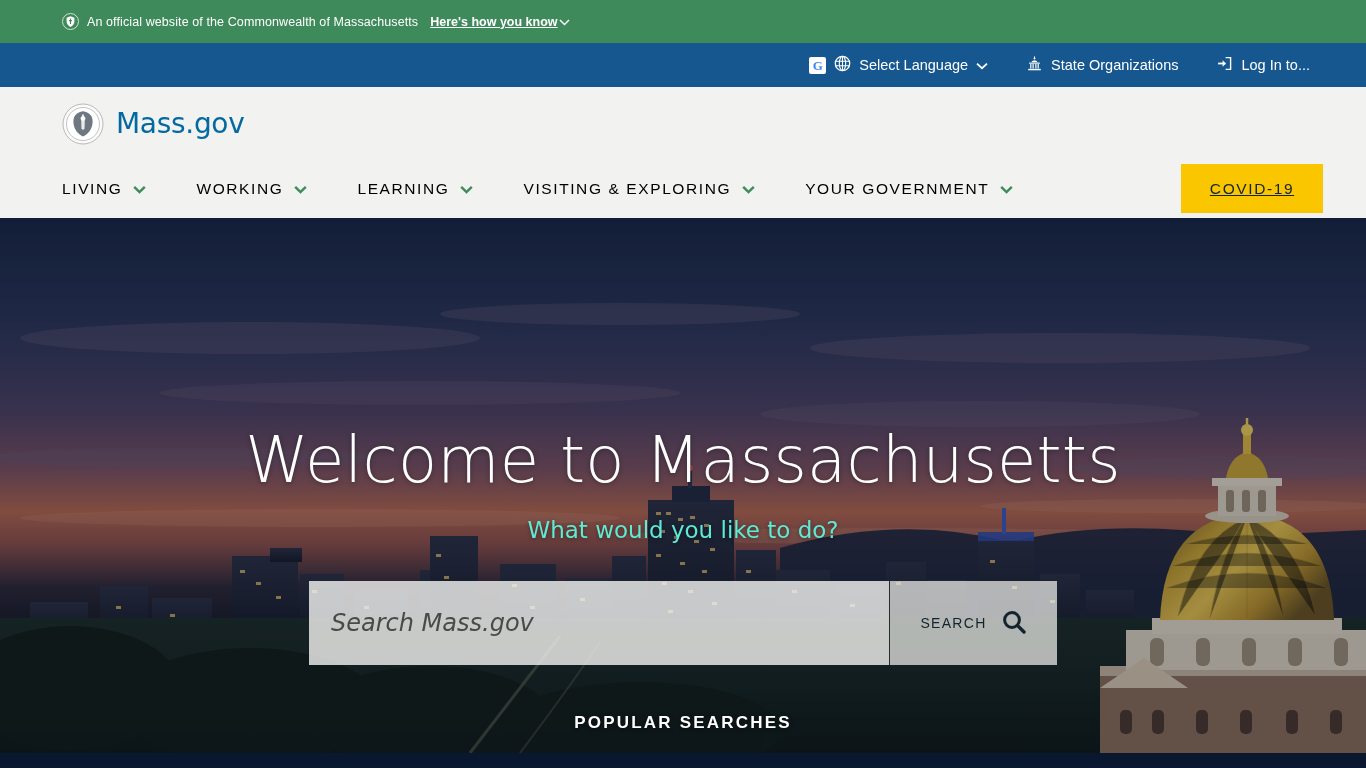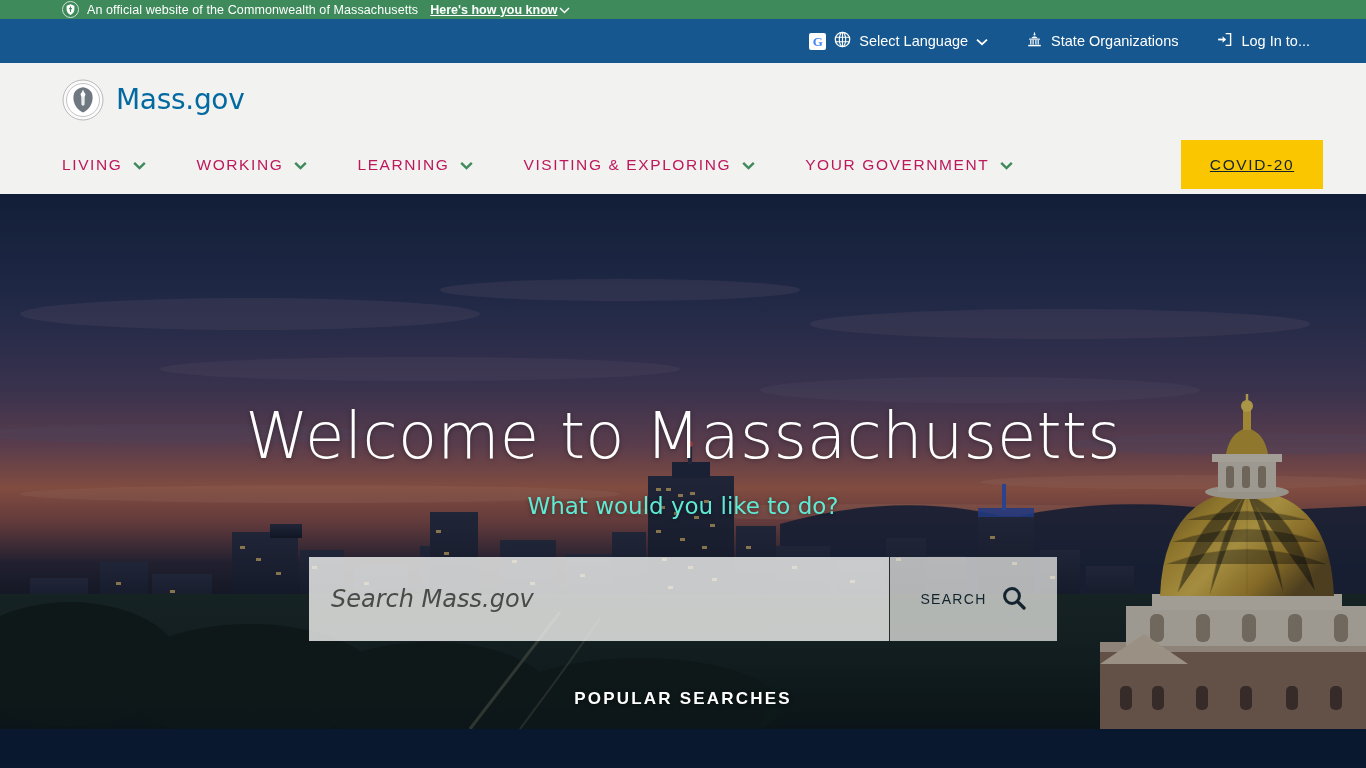--- a/index.html
+++ b/index.html
@@ -7,21 +7,21 @@
   html, body {
     width: 1366px;
     height: 768px;
     overflow: hidden;
     font-family: "Liberation Sans", sans-serif;
     background: #ffffff;
   }
 
   
   .gov-banner {
-    height: 19px;
+    height: 43px;
     background: #3e8a5b;
     display: flex;
     align-items: center;
     padding-left: 62px;
     color: #ffffff;
     font-size: 12.5px;
   }
   .gov-banner .shield-wrap {
     width: 17px; height: 17px;
     flex: 0 0 17px;
@@ -104,21 +104,21 @@
     position: relative;
   }
   .nav-items { display: flex; align-items: center; flex: 1 1 auto; }
   .nav-item {
     display: flex;
     align-items: center;
     gap: 11px;
     margin-right: 50px;
     font-size: 15.5px;
     letter-spacing: 1.6px;
-    color: #be185d;
+    color: #000000;
     font-weight: 500;
     white-space: nowrap;
     cursor: pointer;
     height: 100%;
   }
   .chev-green { display: inline-block; }
   .covid-btn {
     background: #f9c600;
     width: 142px;
     display: flex;
@@ -344,21 +344,21 @@
     <div class="nav-item">
       <span>YOUR GOVERNMENT</span>
       <span class="chev-green">
         <svg width="13" height="9" viewBox="0 0 13 9">
             <path d="M1.2 1.8 L6.5 7 L11.8 1.8" fill="none" stroke="#3e8a5b" stroke-width="2.4"></path>
           </svg>
       </span>
     </div>
   </div>
 
-  <div class="covid-btn">COVID-20</div>
+  <div class="covid-btn">COVID-19</div>
 </nav>
 
 <section class="hero">
 
   <svg class="hero-art" viewBox="0 0 1366 535" preserveAspectRatio="none">
     <defs>
       <linearGradient id="sky" x1="0" y1="0" x2="0" y2="1">
         <stop offset="0%" stop-color="#16233f"></stop>
         <stop offset="26%" stop-color="#2b3354"></stop>
         <stop offset="46%" stop-color="#4d3f5e"></stop>

